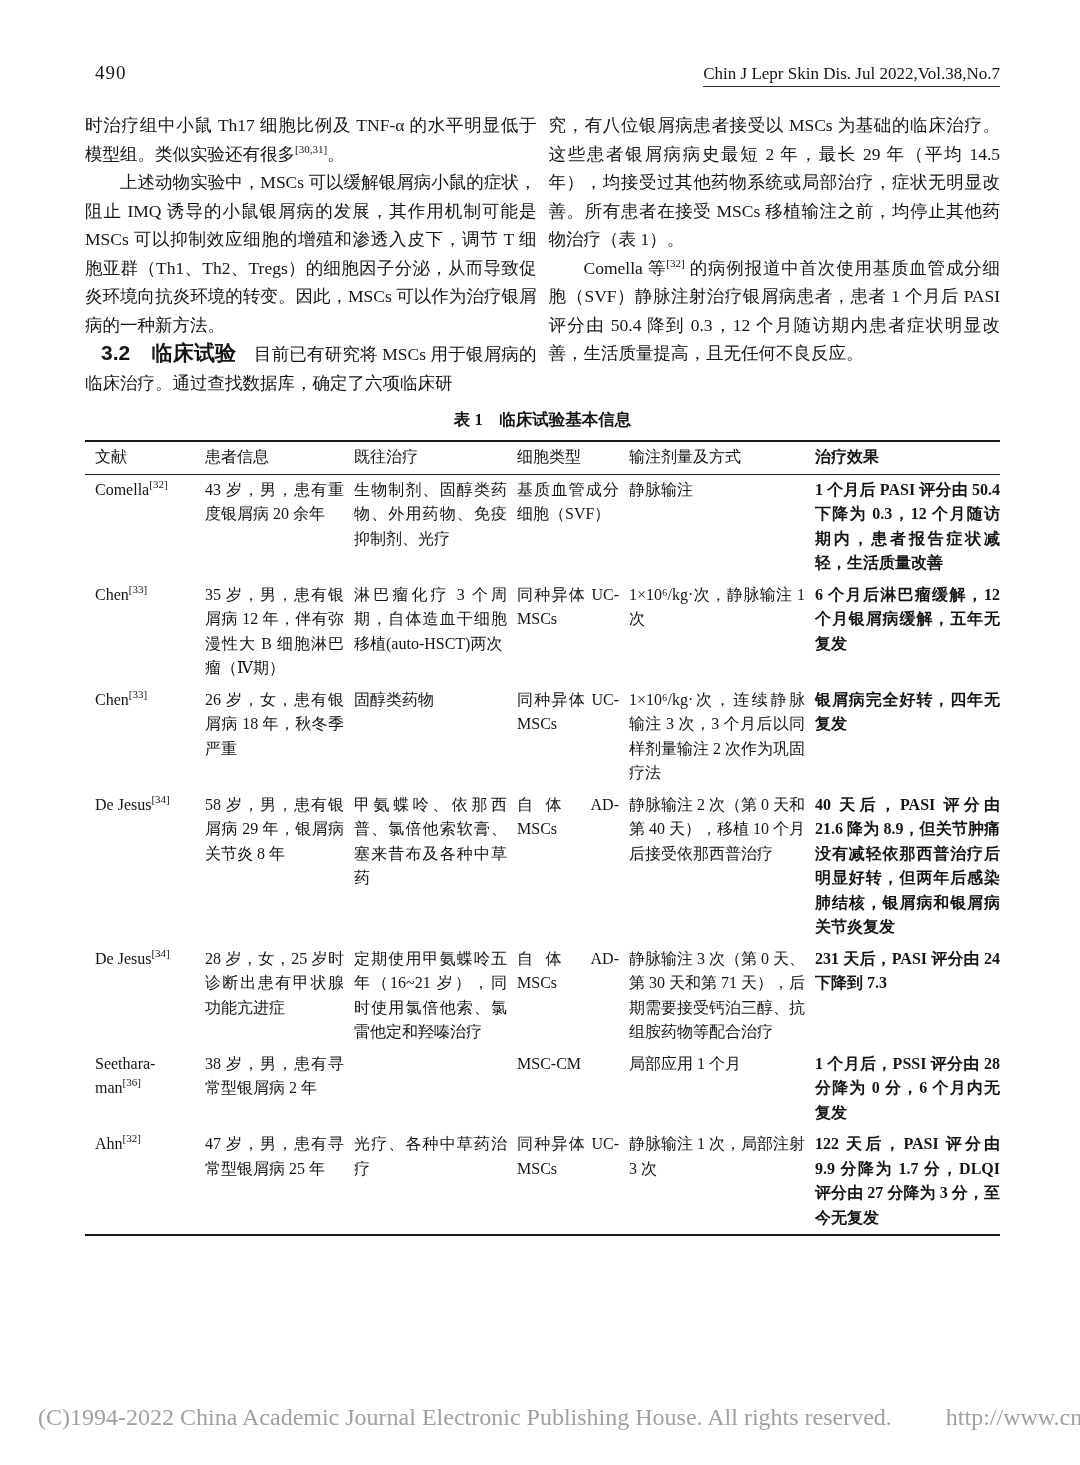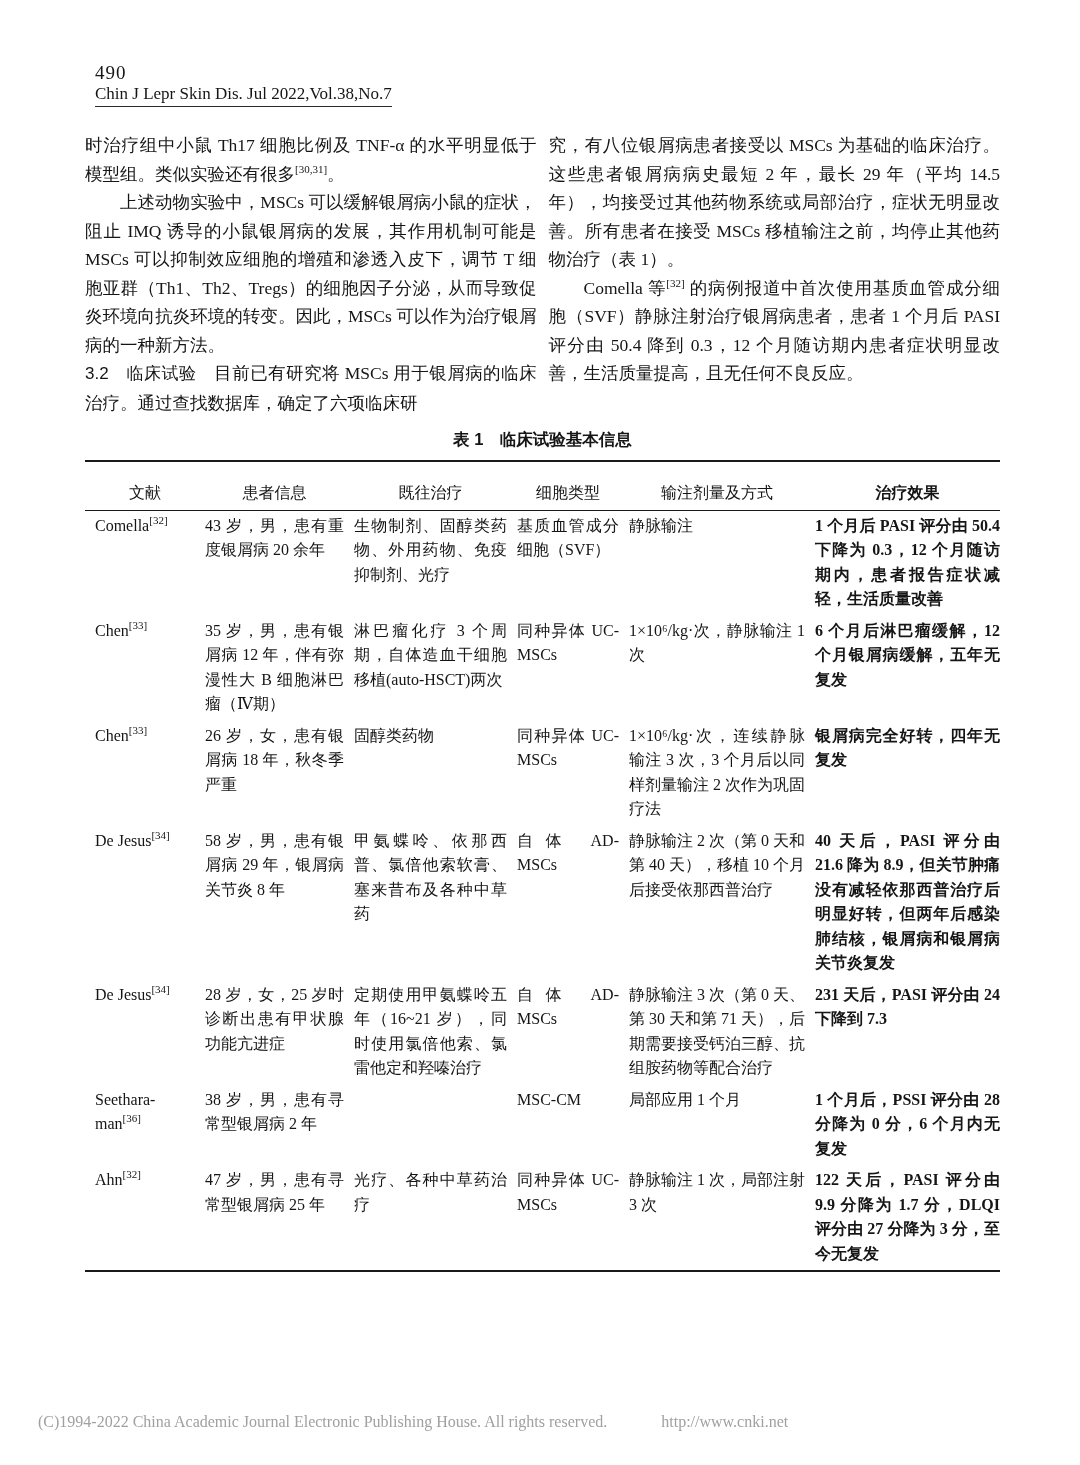--- a/index.html
+++ b/index.html
@@ -18,21 +18,20 @@
     left: 85px;
     top: 62px;
     width: 915px;
   }
   .page-header {
     display: flex;
     justify-content: space-between;
     align-items: baseline;
     padding-left: 10px;
     margin-bottom: 24px;
-    flex-direction: column;
   }
   .page-num { font-size: 19px; letter-spacing: 1px; }
   .journal-ref {
     font-size: 17px;
     border-bottom: 1.5px solid #2a2a2a;
     padding-bottom: 2px;
   }
   .columns { display: flex; gap: 12px; }
   .col {
     flex: 1;
@@ -43,64 +42,65 @@
   .col p { margin: 0; }
   .indent { text-indent: 2em; }
   sup.ref {
     font-size: 11px;
     line-height: 0;
     vertical-align: 7px;
     letter-spacing: 0;
   }
   .section-head {
     font-family: "Liberation Sans", "DejaVu Sans", sans-serif;
-    font-weight: normal;
-    font-size: 17px;
+    font-weight: bold;
+    font-size: 21px;
+    margin-left: 16px;
   }
   .table-title {
     text-align: center;
-    font-family: Liberation Sans, sans-serif;
+    font-family: Liberation Serif, serif;
     font-weight: bold;
     font-size: 16.5px;
     margin: 12px 0 9px 0;
   }
   table.trials {
     width: 915px;
     border-collapse: collapse;
     table-layout: fixed;
     border-top: 2.5px solid #1a1a1a;
     border-bottom: 2.5px solid #1a1a1a;
     font-size: 16px;
     line-height: 24.5px;
   }
   table.trials thead th {
     font-weight: normal;
-    text-align: center;
+    text-align: left;
     border-bottom: 1.5px solid #1a1a1a;
-    padding: 19px 10px 4px 0;
+    padding: 3px 10px 4px 0;
     white-space: nowrap;
     overflow: hidden;
   }
   table.trials td {
     vertical-align: top;
     text-align: justify;
     padding: 3px 10px 4px 0;
     word-break: break-word;
   }
   table.trials th:first-child,
   table.trials td:first-child { padding-left: 10px; }
   table.trials th:last-child,
   table.trials td:last-child { padding-right: 0; font-weight: bold; }
   td.c-ref { text-align: left; }
   .page-footer {
     position: absolute;
     left: 38px;
     bottom: 34px;
     width: 1010px;
-    font-size: 16px;
+    font-size: 24px;
     color: #a0a0a0;
     display: flex;
     gap: 54px;
     white-space: nowrap;
   }
 </style>
 </head>
 <body>
 
 <div class="page">

